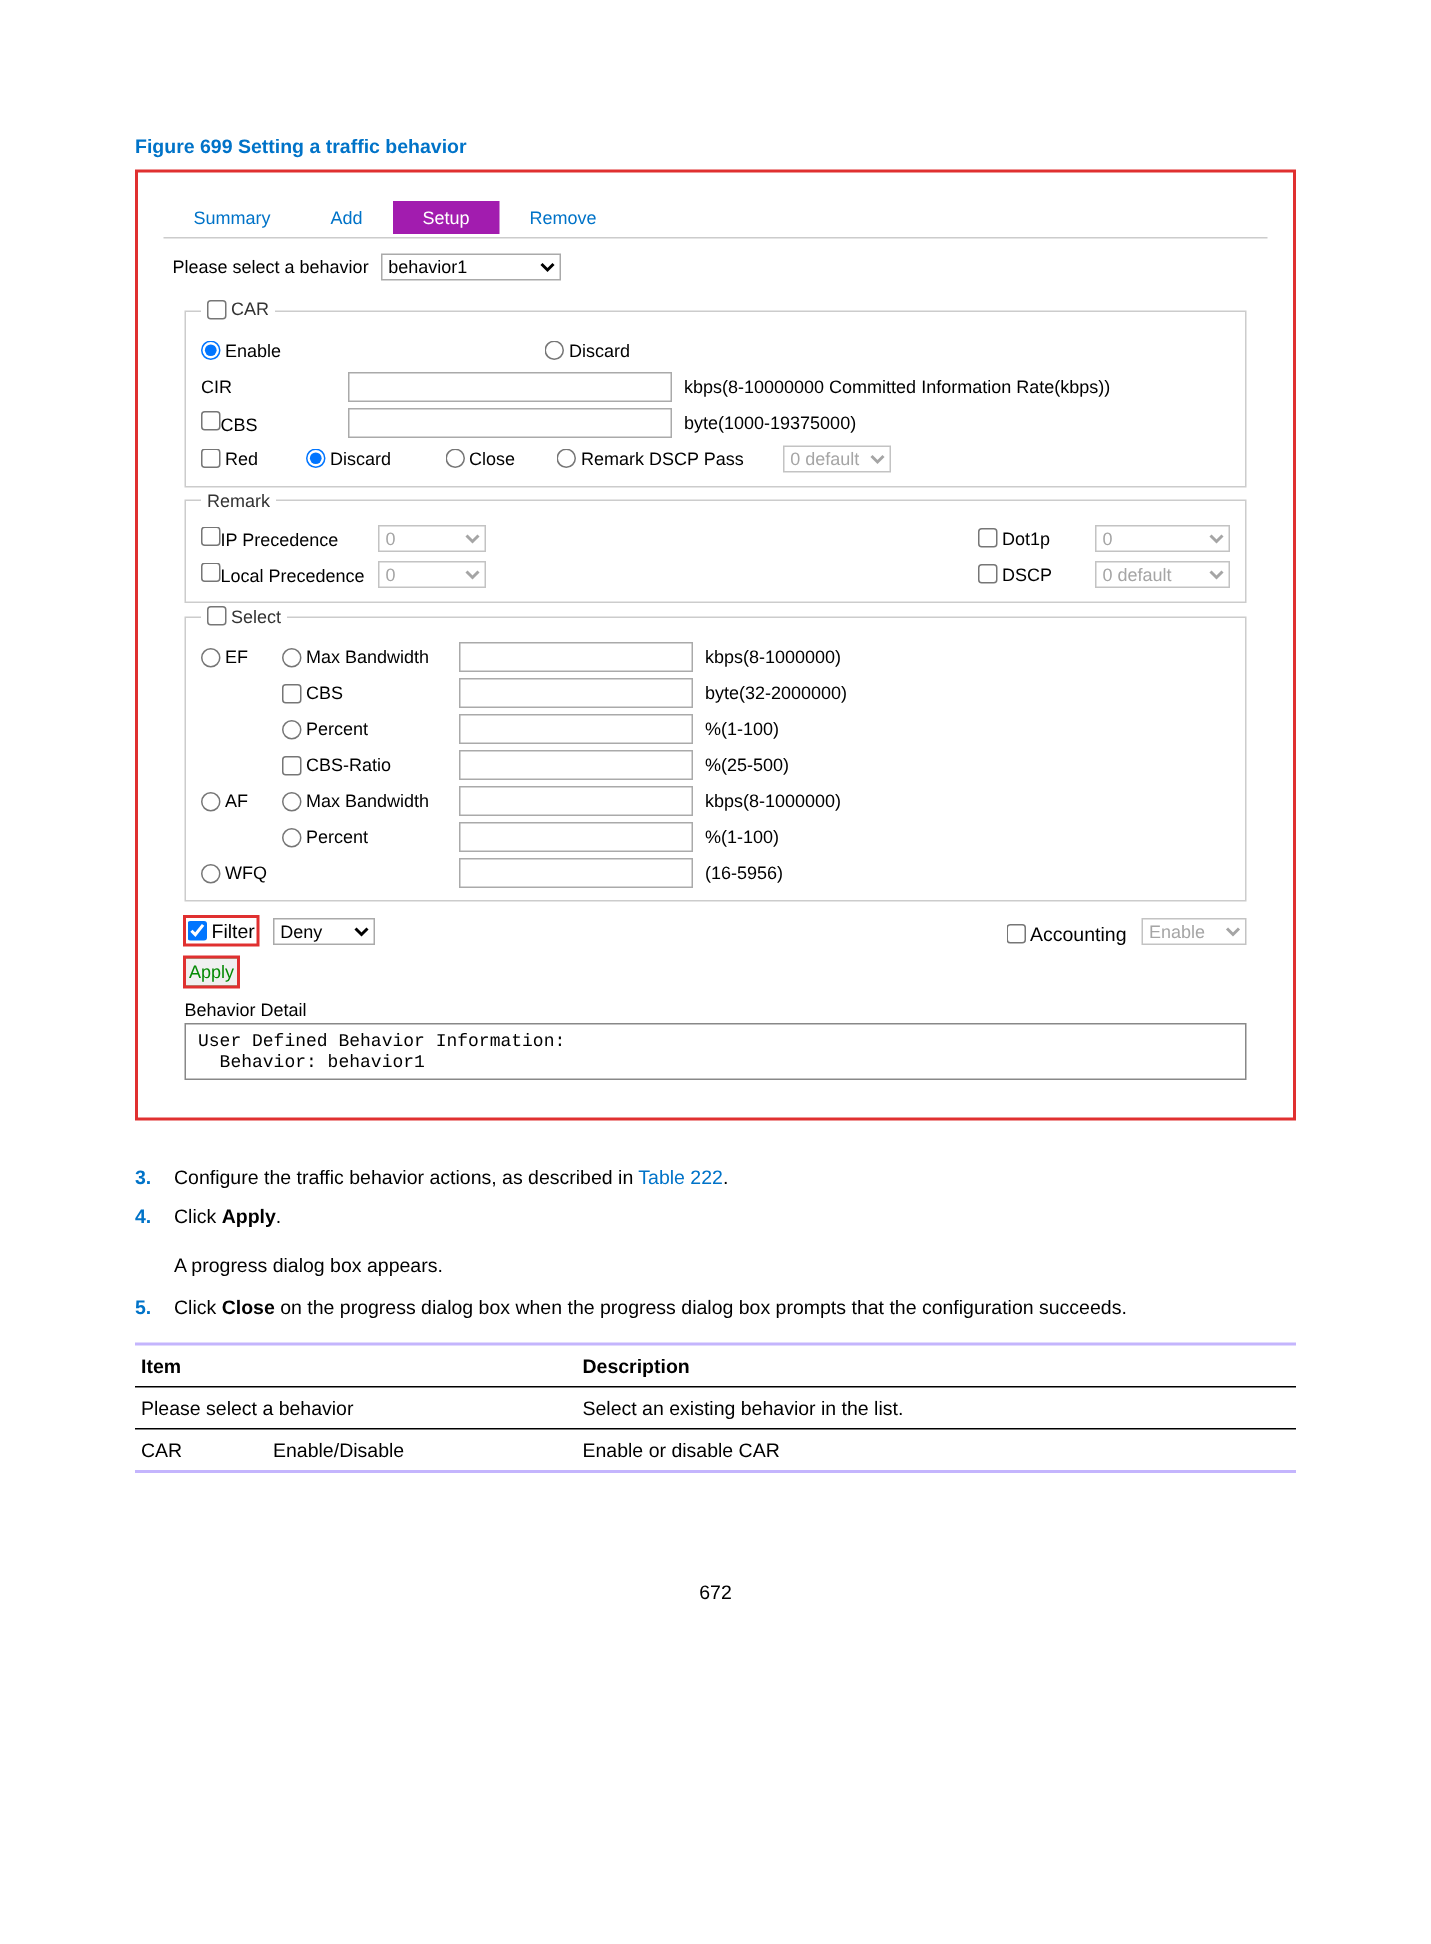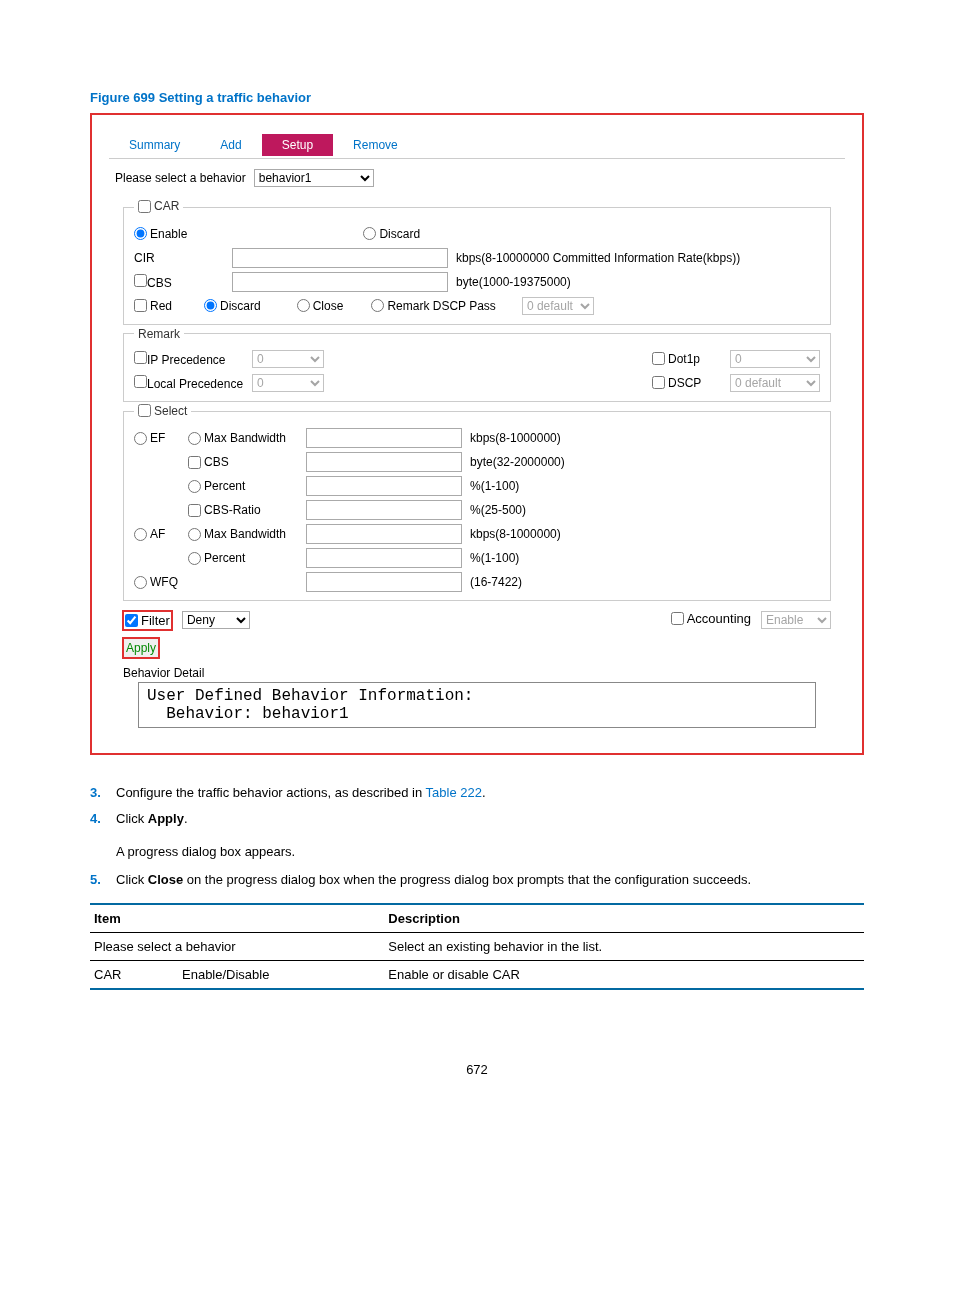--- a/index.html
+++ b/index.html
@@ -1,52 +1,52 @@
 <!DOCTYPE html>
 <html><head>
 <meta charset="utf-8">
 <style>
 body{margin:0;font-family:Arial,Helvetica,sans-serif;font-size:13px;color:#000;background:#fff}
 .page{width:954px;margin:0 auto;padding:90px 90px 60px 90px;box-sizing:border-box}
 .fig-caption{color:#0073c8;font-weight:bold;font-size:13px;margin:0 0 8px 0}
 .screenshot{border:2px solid #e03030;padding:17px;margin-bottom:28px}
 .tabbar{display:flex;align-items:center;height:26px;border-bottom:1px solid #ccc;font-size:12px}
 .tab{padding:4px 20px;color:#0073c8;cursor:pointer}
-.tab.active{background:#be185d;color:#fff}
+.tab.active{background:#a21caf;color:#fff}
 .toprow{padding:10px 6px;display:flex;align-items:center;gap:8px;font-size:12px}
 select,input[type=text]{font-size:12px;border:1px solid #aaa;background:#fff}
 fieldset{border:1px solid #ccc;margin:2px 14px;padding:6px 10px;font-size:12px}
 legend{padding:0 4px;color:#333}
 legend label{display:inline-flex;align-items:center;gap:3px}
 .row{display:flex;align-items:center;gap:8px;min-height:24px}
 .chk{display:inline-flex;align-items:center;gap:3px}
 input[type=checkbox],input[type=radio]{margin:0}
 .sel-mini{width:72px}
 .inp{height:16px}
 .inp-210{width:210px}
 .inp-150{width:150px}
 .lab-w{display:inline-block;width:90px}
 .lab-w2{display:inline-block;width:110px}
 .apply{border:1px solid #3a7a3a;background:#f0f0f0;color:#058a05;padding:2px 10px;margin:8px 14px 4px;font-size:12px;cursor:pointer}
 .behav-label{margin:4px 14px 0;font-size:12px}
-.behav-box{border:1px solid #888;margin:2px 29px 8px;padding:4px 8px;font-family:"Courier New",monospace;font-size:16px;white-space:pre}
+.behav-box{border:1px solid #888;margin:2px 14px 8px;padding:4px 8px;font-family:"Courier New",monospace;font-size:12px;white-space:pre}
 .steps{list-style:none;padding:0;margin:0 0 14px 0}
 .steps li{display:flex;margin-bottom:6px;line-height:1.5}
 .num{color:#0073c8;font-weight:bold;width:26px;flex:none}
 .step-body{flex:1}
 .link{color:#0073c8}
 .sub{margin:4px 0 8px 26px;line-height:1.5}
 .table-caption{color:#0073c8;font-weight:bold;font-size:13px;margin:0 0 8px 0}
 .cfg-table{width:100%;border-collapse:collapse;font-size:13px}
 .cfg-table th{text-align:left;font-weight:bold;padding:6px 4px}
 .cfg-table td{padding:6px 4px}
-.hr-thick{border-top:2px solid #0369a1}
+.hr-thick{border-top:2px solid #c4b5fd}
 .hr-thin{border-top:1px solid #000}
 .page-num{text-align:center;margin-top:60px;font-size:13px}
-.filterrow{display:flex;align-items:flex-start;gap:10px;margin:10px 14px 0}
+.filterrow{display:flex;align-items:flex-end;gap:10px;margin:10px 14px 0}
 .spacer{flex:1}
 .hl{outline:2px solid #e03030;outline-offset:-1px;padding:2px 2px}
 </style>
 </head>
 <body>
 
 <div class="page">
   <div class="fig-caption">Figure 699 Setting a traffic behavior</div>
 
   <div class="screenshot">
@@ -201,21 +201,21 @@
           </label>
         <input type="text" class="inp inp-150" style="">
         <span>%(1-100)</span>
       </div>
       <div class="row">
         <label class="chk" style="width:164px">
             <input type="radio" style="">
             <span>WFQ</span>
           </label>
         <input type="text" class="inp inp-150" style="">
-        <span>(16-7422)</span>
+        <span>(16-5956)</span>
       </div>
     </fieldset>
 
     <div class="filterrow">
       <label class="chk hl">
           <input type="checkbox" checked="" style="">
           <span>Filter</span>
         </label>
       <select style="width:68px"><option>Deny</option></select>
       <span class="spacer"></span>

